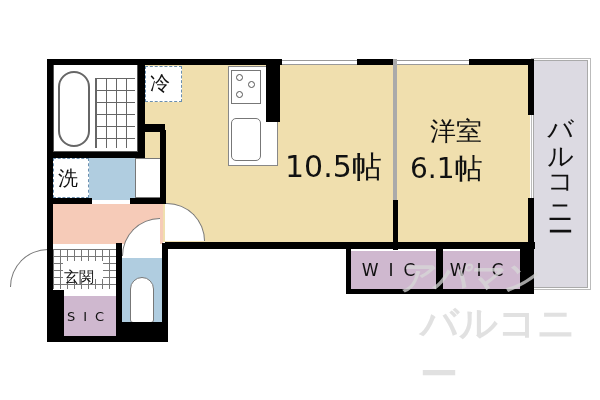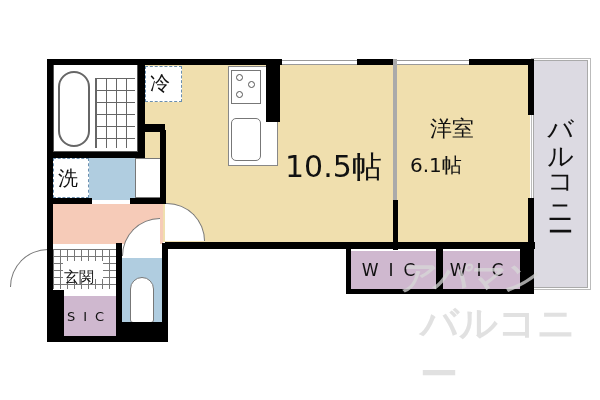--- a/index.html
+++ b/index.html
@@ -96,18 +96,18 @@
   <div class="wall" style="left:116px;top:322px;width:52px;height:20px;"></div>
   <div class="wall" style="left:346px;top:249px;width:5px;height:44px;"></div>
   <div class="wall" style="left:346px;top:289px;width:188px;height:5px;"></div>
   <div class="wall" style="left:436px;top:249px;width:7px;height:44px;"></div>
   <div class="wall" style="left:520px;top:249px;width:14px;height:44px;"></div>
 
   <div class="win" style="left:282px;top:60px;width:75px;height:5px;"></div>
   <div class="win" style="left:397px;top:60px;width:72px;height:5px;"></div>
 
   <div class="lbl" style="left:285px;top:152px;font-size:30px;">10.5帖</div>
-  <div class="lbl" style="left:430px;top:118px;font-size:22px;">洋室</div>
-  <div class="lbl" style="left:410px;top:155px;font-size:20px;">6.1帖</div>
+  <div class="lbl" style="left:430px;top:118px;font-size:26px;">洋室</div>
+  <div class="lbl" style="left:410px;top:155px;font-size:28px;">6.1帖</div>
 
   <div class="watermark" style="left:398px;top:255px;font-size:34px;font-style:italic;">アパマン</div>
   <div class="watermark" style="left:420px;top:298px;font-size:38px;">バルコニー</div>
 </div>
 
 </body></html>

